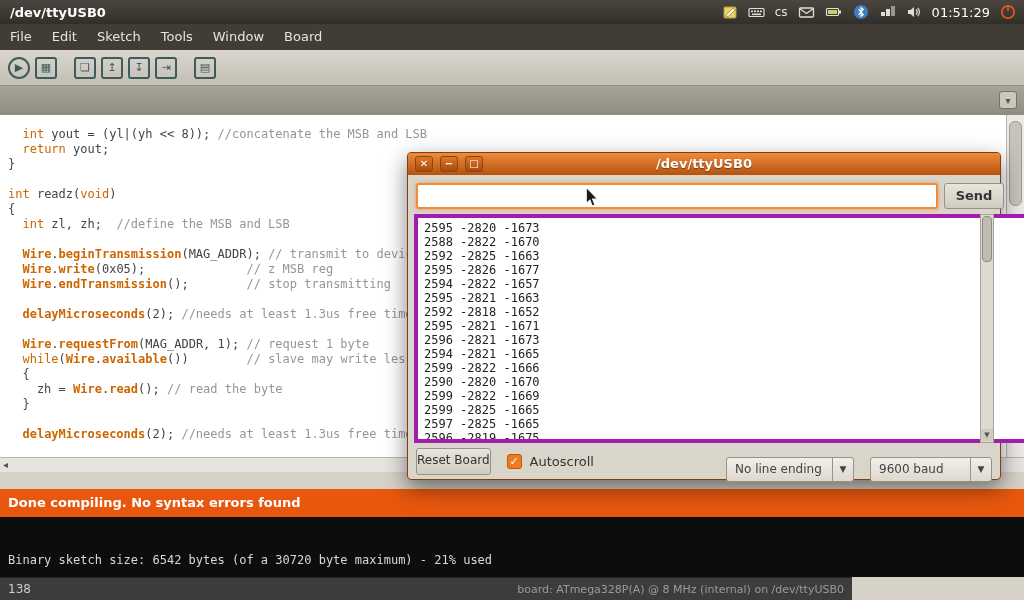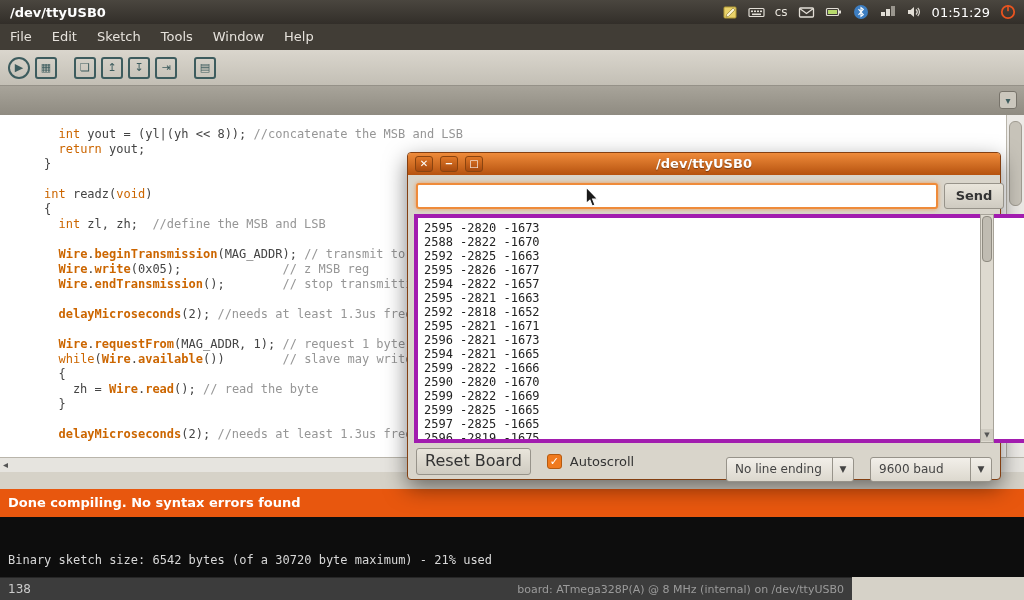--- a/index.html
+++ b/index.html
@@ -37,21 +37,21 @@
     background:linear-gradient(#dad6cd,#cbc7bd);border:1px solid #7b7790;border-bottom:none;
     border-radius:4px 4px 0 0;line-height:25px;font-size:12px;color:#333;box-sizing:border-box;}
   .tab-menu-btn{position:absolute;right:7px;top:5px;width:18px;height:18px;background:#cbc7bd;
     border:1px solid #77736a;border-radius:3px;display:flex;align-items:center;justify-content:center;
     font-size:10px;color:#3d5c5e;box-sizing:border-box;}
 
   
   .editor{position:absolute;left:0;top:115px;width:1024px;height:342px;background:#fff;overflow:hidden;}
   .code{padding:12px 0 0 8px;font-family:"DejaVu Sans Mono",monospace;font-size:12px;
     line-height:15px;white-space:pre;color:#444;}
-  .code-line{height:15px;white-space:pre;margin-left:36px;}
+  .code-line{height:15px;white-space:pre;}
   .tok-p{color:#444;}
   .tok-k{color:#cc6600;}
   .tok-f{color:#cc6600;font-weight:bold;}
   .tok-c{color:#969696;}
   .editor-vscroll{position:absolute;right:0;top:115px;width:18px;height:342px;
     background:#eceae6;border-left:1px solid #b9b5ab;box-sizing:border-box;}
   .editor-vthumb{position:absolute;right:2px;top:121px;width:13px;height:85px;
     background:#c7c3b9;border:1px solid #a09c92;border-radius:6px;box-sizing:border-box;}
   .hscroll{position:absolute;left:0;top:457px;width:1024px;height:15px;background:#e6e4df;
     border-top:1px solid #b9b5ab;box-sizing:border-box;}
@@ -90,22 +90,22 @@
     border:4px solid #a21caf;font-family:"DejaVu Sans Mono",monospace;font-size:12px;
     line-height:14px;color:#222;padding:3px 6px;overflow:hidden;white-space:pre;box-sizing:border-box;}
   .sm-vscroll{position:absolute;left:572px;top:61px;width:14px;height:229px;background:#dedad0;
     border:1px solid #a7a399;box-sizing:border-box;}
   .sm-vthumb{position:absolute;left:1px;top:1px;width:10px;height:46px;background:#c0bcb2;
     border:1px solid #8f8b81;border-radius:4px;box-sizing:border-box;}
   .sm-stepper{position:absolute;left:0px;bottom:1px;width:12px;height:12px;font-size:7px;
     text-align:center;color:#555;line-height:12px;background:#cfcbc1;}
   .sm-bottom{position:absolute;left:0;top:290px;width:100%;height:36px;display:flex;
     align-items:center;padding:0 8px;gap:8px;box-sizing:border-box;}
-  .sm-reset{height:25px;padding:0 8px;background:linear-gradient(#e9e5db,#cfcbc1);
-    border:1px solid #97938a;border-radius:3px;font-size:16px;color:#333;line-height:23px;}
+  .sm-reset{height:25px;padding:0 0;background:linear-gradient(#e9e5db,#cfcbc1);
+    border:1px solid #97938a;border-radius:3px;font-size:12px;color:#333;line-height:23px;}
   .sm-check{width:15px;height:15px;background:#f07a1e;border:1px solid #b55a10;border-radius:3px;
     color:#fff;font-size:11px;line-height:14px;text-align:center;font-weight:bold;margin-left:8px;box-sizing:border-box;}
   .sm-checklabel{font-size:13px;color:#333;}
   .combo{height:25px;background:linear-gradient(#f2efe9,#dcd8ce);border:1px solid #97938a;
     border-radius:3px;display:flex;align-items:center;box-sizing:border-box;margin-top:16px;}
   .combo-le{width:128px;margin-left:auto;}
   .combo-baud{width:122px;margin-left:8px;}
   .combo-text{flex:1;padding:0 8px;font-size:12px;color:#444;white-space:nowrap;overflow:hidden;}
   .combo-arrow{width:20px;height:100%;border-left:1px solid #97938a;display:flex;
     align-items:center;justify-content:center;font-size:9px;color:#444;}
@@ -177,21 +177,21 @@
       </span>
     </div>
 </div>
 
 <div class="menubar" data-name="menubar">
     <div class="menu-item" data-name="menu-file">File</div>
     <div class="menu-item" data-name="menu-edit">Edit</div>
     <div class="menu-item" data-name="menu-sketch">Sketch</div>
     <div class="menu-item" data-name="menu-tools">Tools</div>
     <div class="menu-item" data-name="menu-window">Window</div>
-    <div class="menu-item" data-name="menu-help">Help</div>
+    <div class="menu-item" data-name="menu-help">Board</div>
   </div>
 
 <div class="toolbar" data-name="toolbar">
     <div class="tool-btn" data-name="verify-button">
       <span data-name="play-circle-icon">▶</span>
     </div>
     <div class="tool-btn" data-name="stop-button">
       <span data-name="stop-grid-icon">▦</span>
     </div>
     <div class="tool-btn" data-name="new-sketch-button">

